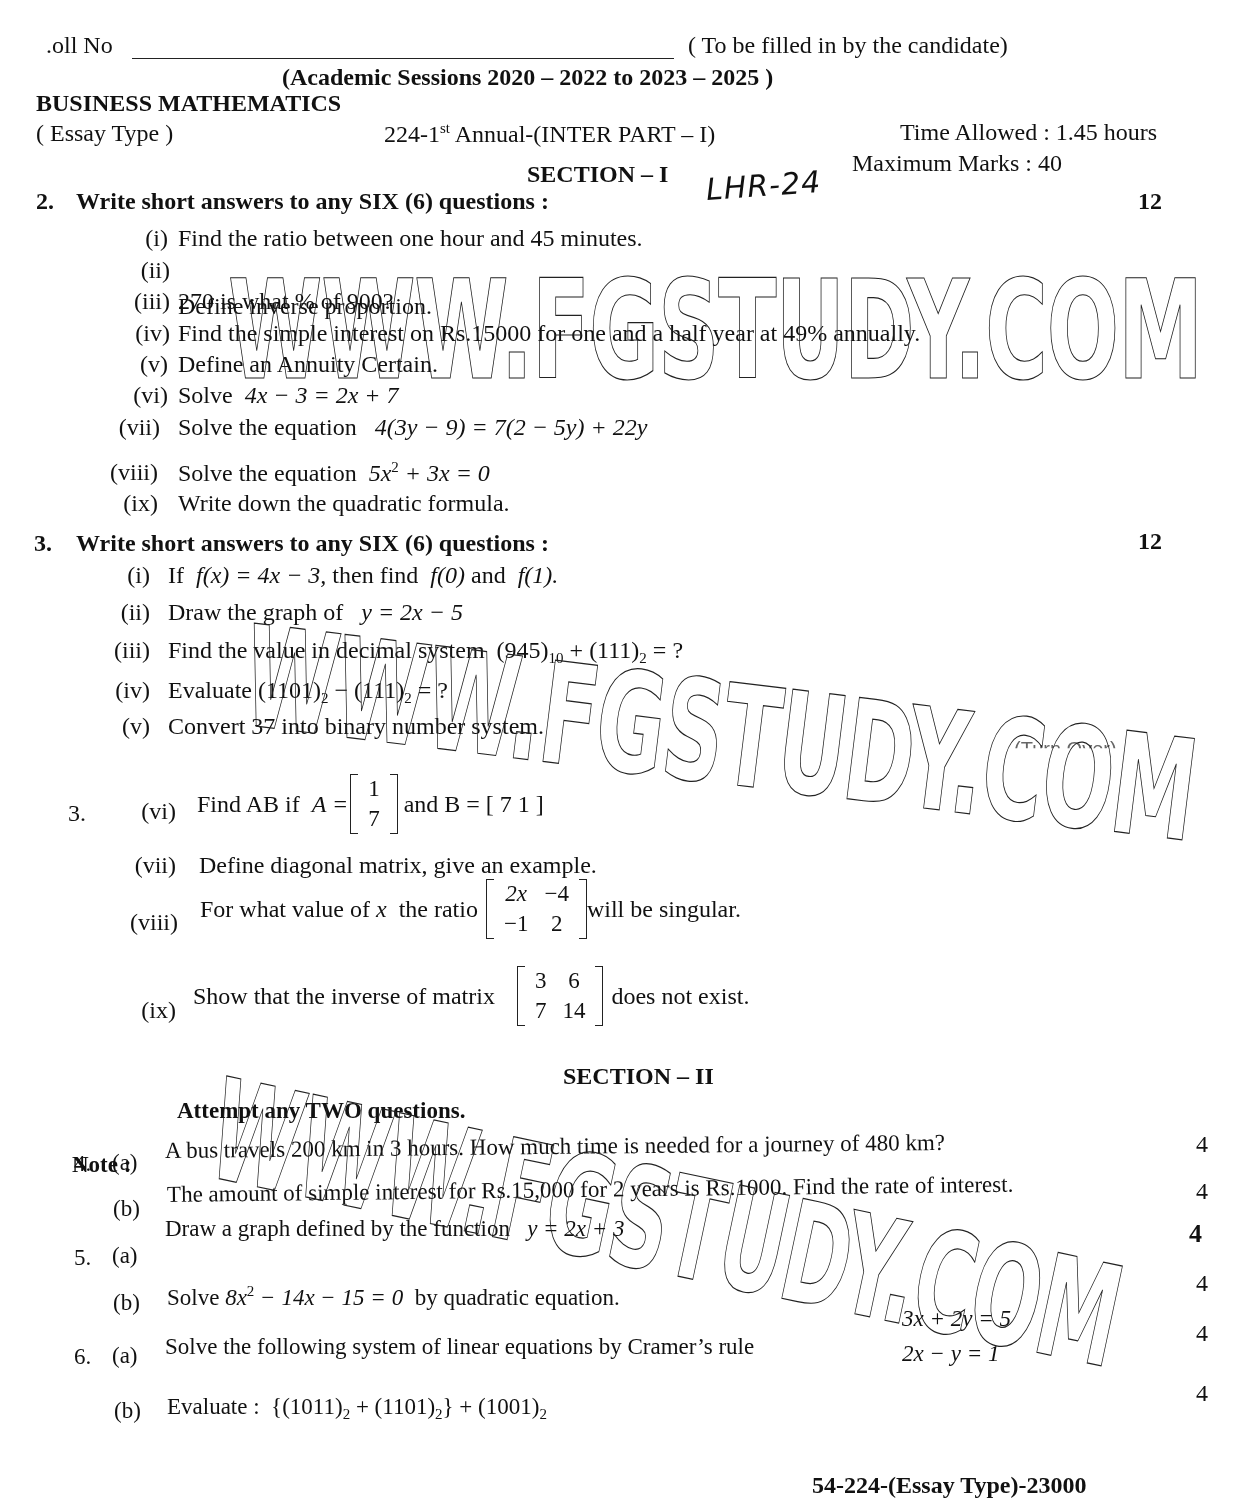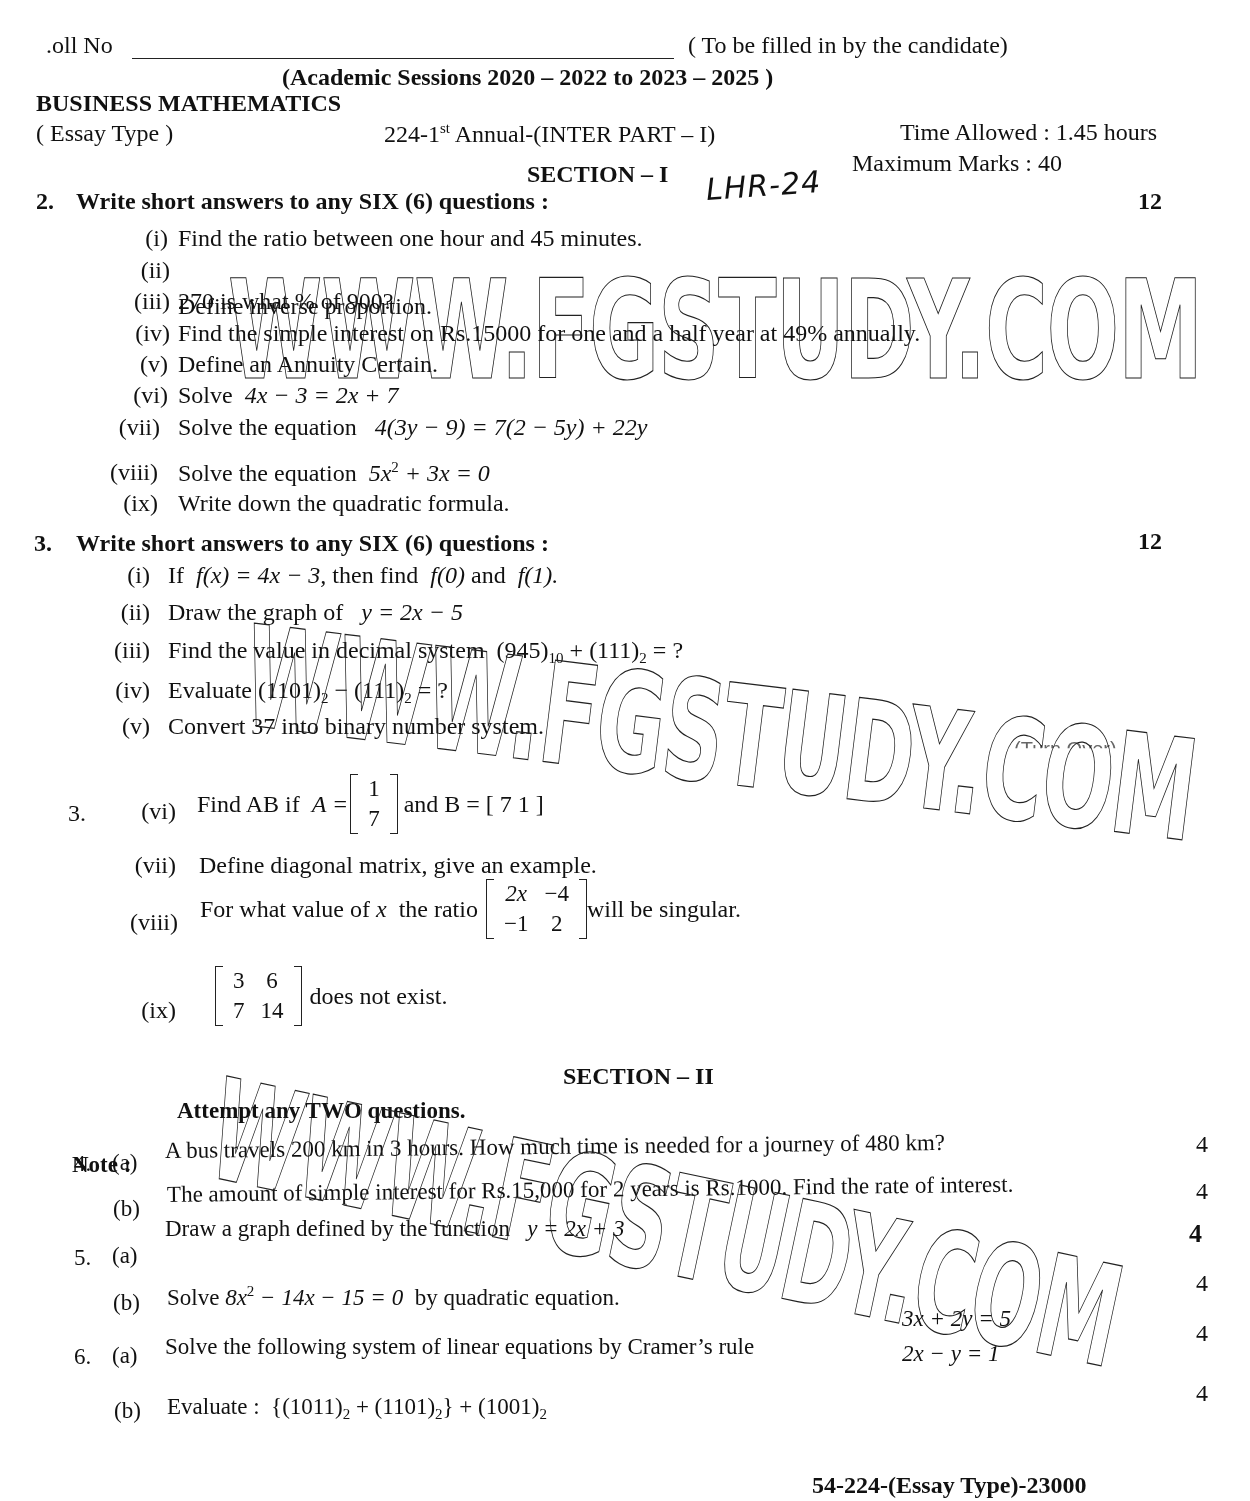--- a/index.html
+++ b/index.html
@@ -145,20 +145,21 @@
               <td>2</td>
             </tr>
       </tbody>
         </table>
     </span>
     <span>will be singular.</span>
   </div>
 
   <div class="item-num fs24" style="left:120px; width:56px; top:997px;">(ix)</div>
   <div class="abs fs24" style="left:193px; top:966px; display:flex; align-items:center;">
+    <span>Show that the inverse of matrix</span>
     <span class="matrix" style="margin-left:22px; margin-right:8px;">
       <table>
         <tbody>
             <tr>
               <td>3</td>
               <td>6</td>
             </tr>
         <tr>
               <td>7</td>
               <td>14</td>

